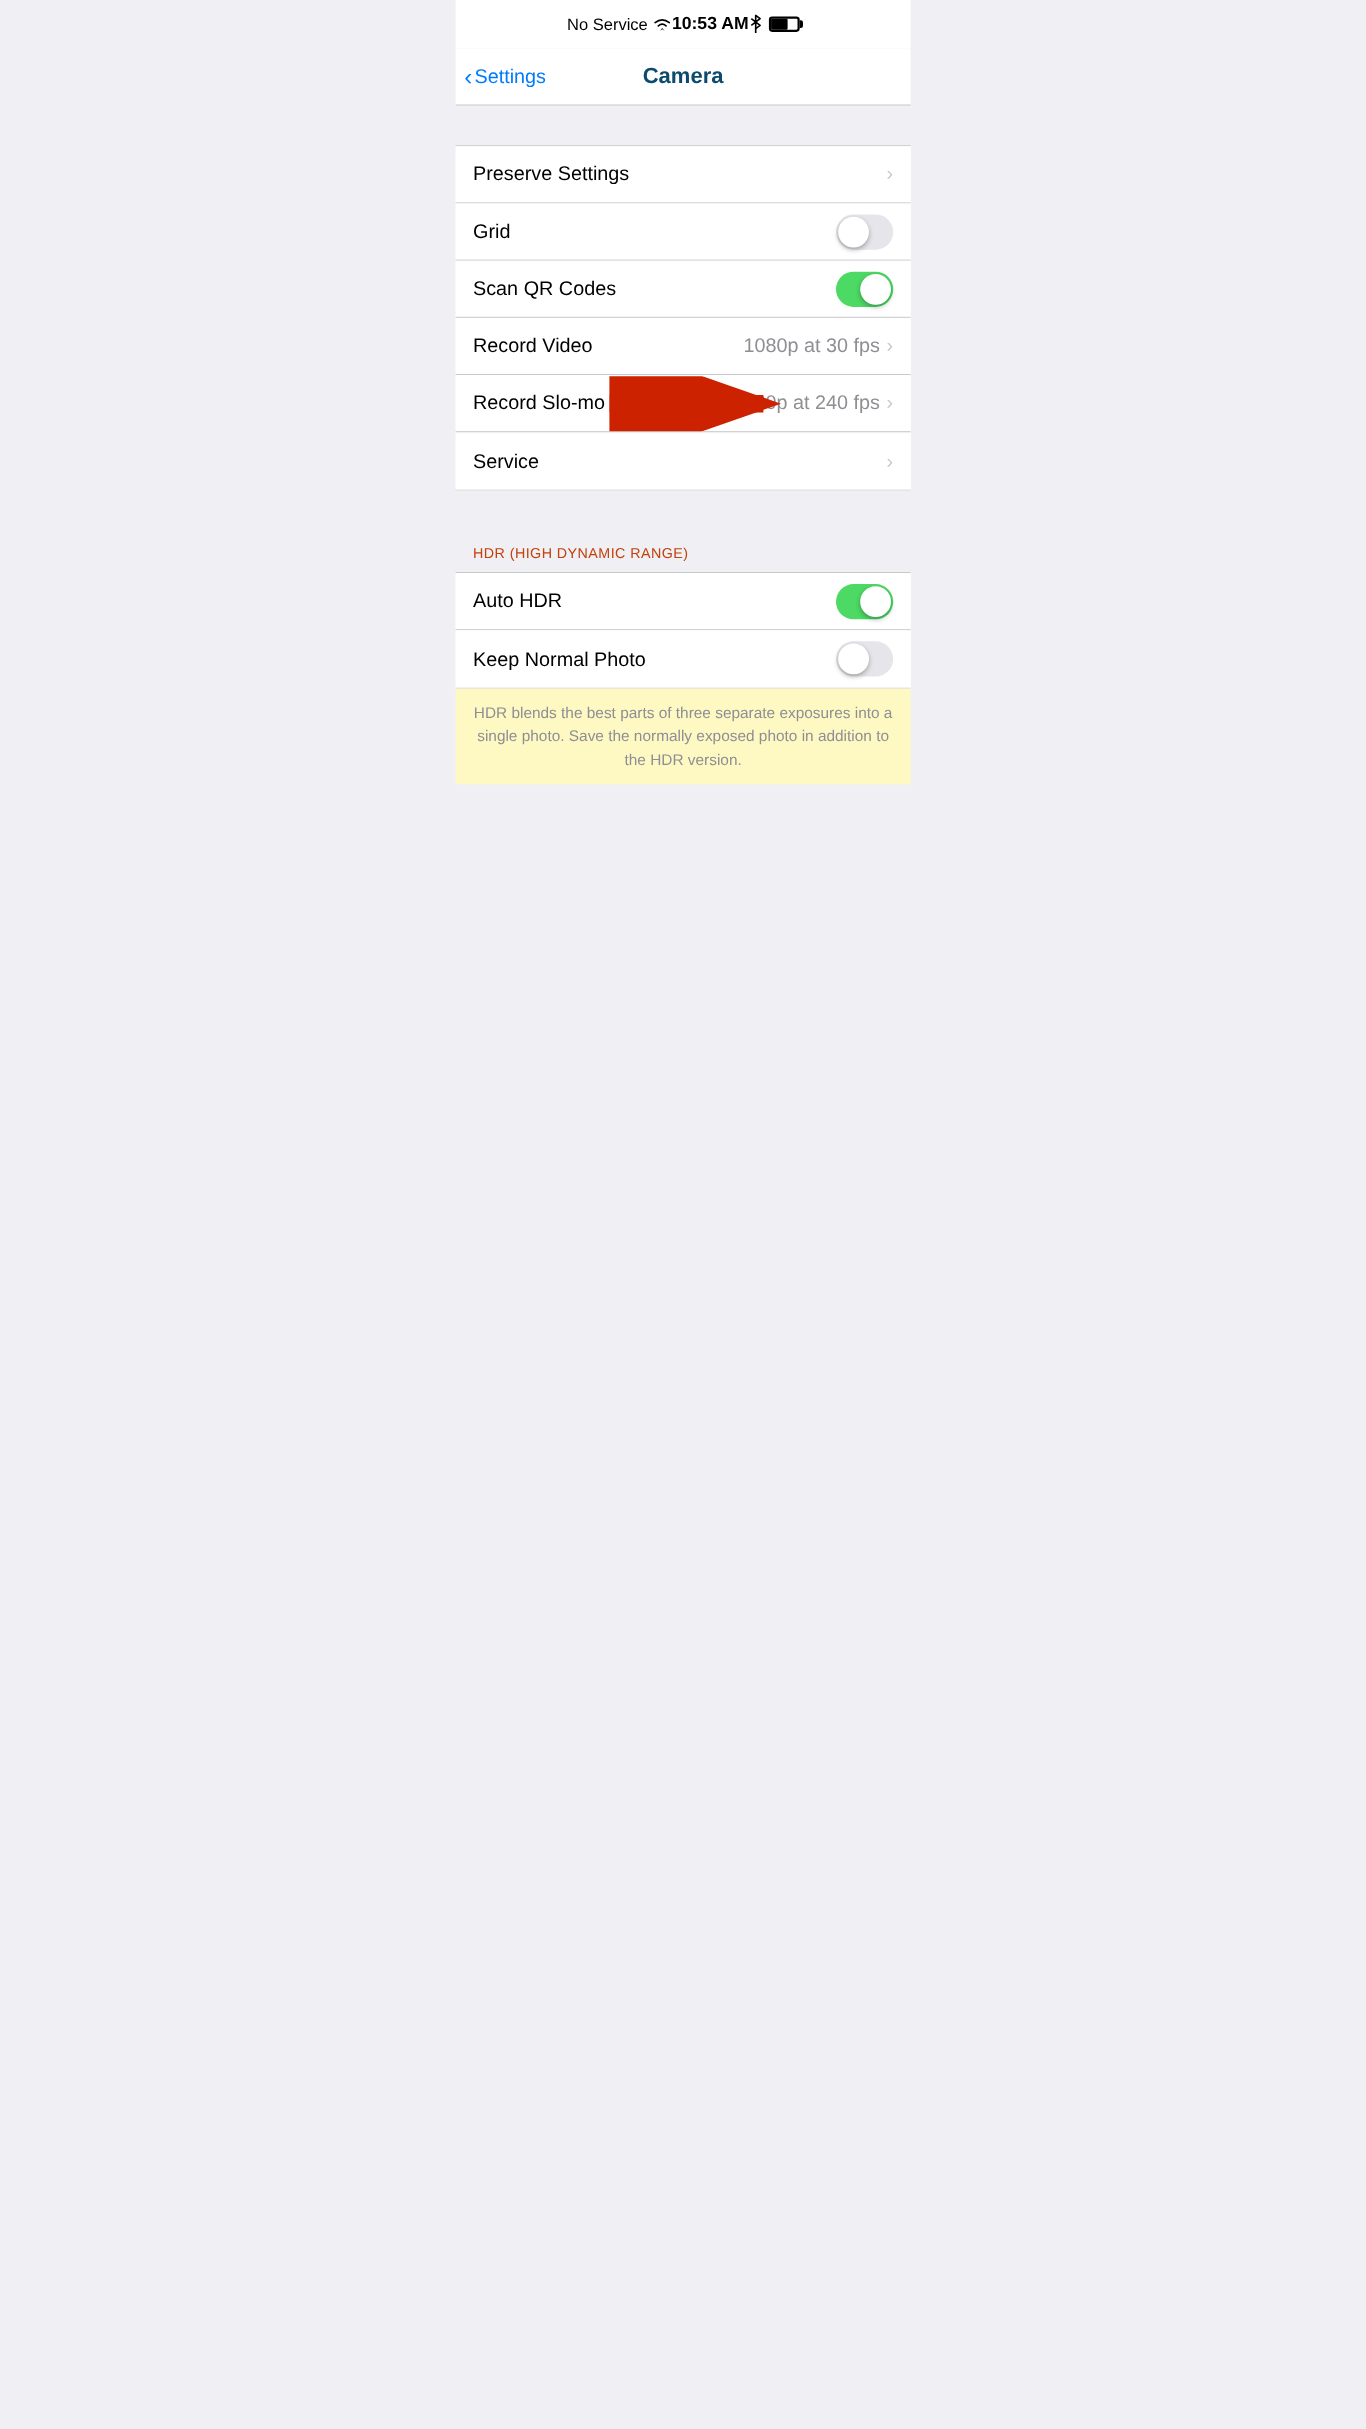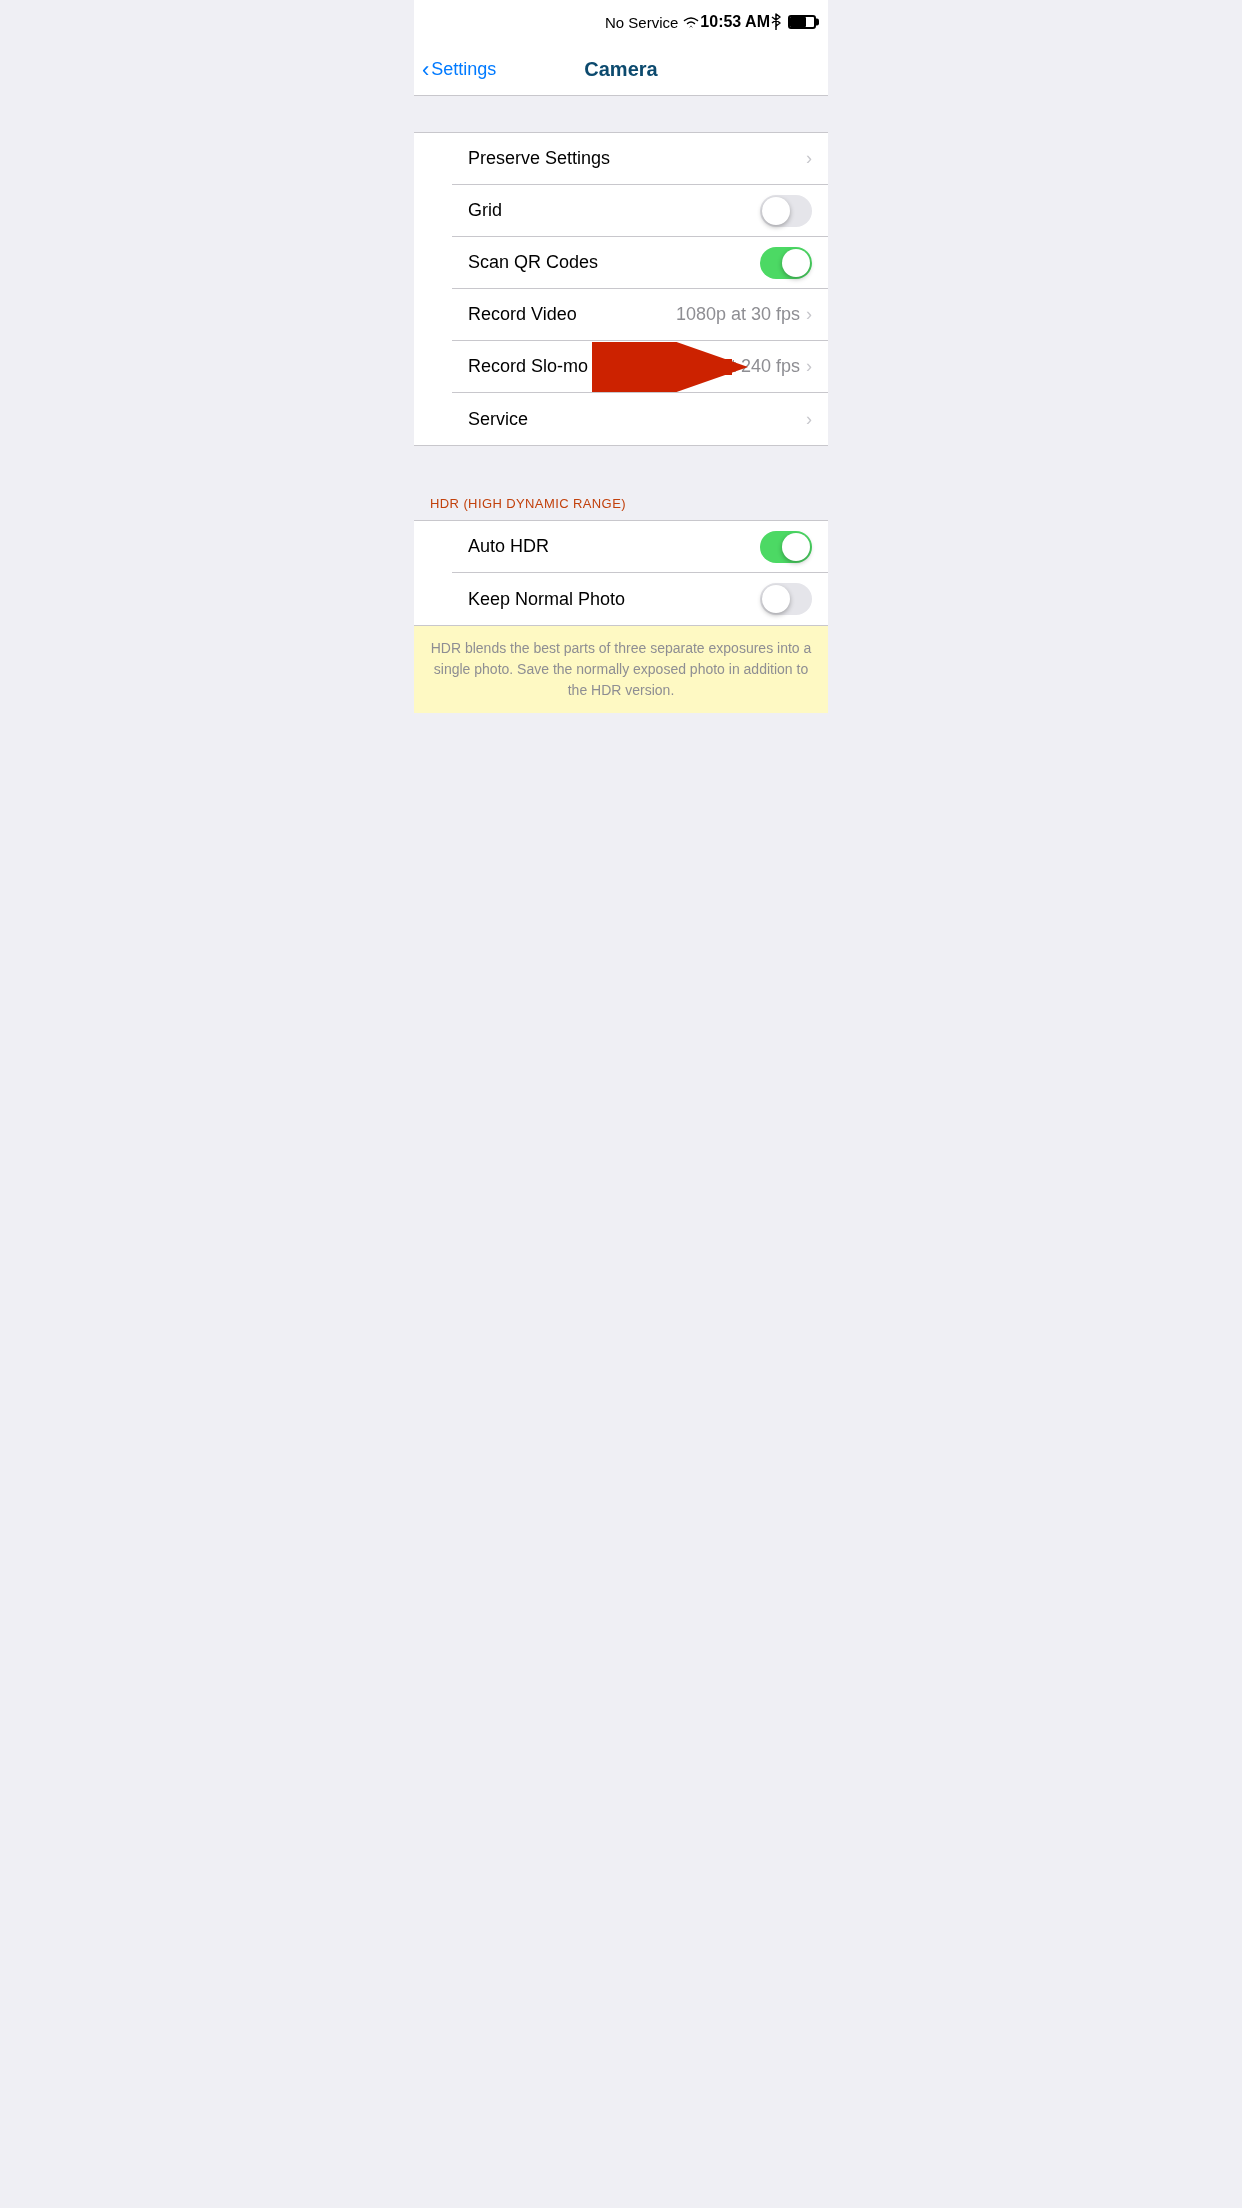--- a/index.html
+++ b/index.html
@@ -10,21 +10,21 @@
       background: #efeff4;
       width: 414px;
       min-height: 736px;
       margin: 0 auto;
       overflow-x: hidden;
     }
 
     
     .status-bar {
       display: flex;
-      justify-content: flex-end;
+      justify-content: center;
       align-items: center;
       padding: 4px 12px;
       background: #fff;
       height: 44px;
     }
 
     .status-left {
       display: flex;
       align-items: center;
       gap: 4px;
@@ -127,21 +127,20 @@
     }
 
     .settings-row {
       display: flex;
       align-items: center;
       justify-content: space-between;
       padding: 0 16px;
       min-height: 52px;
       border-bottom: 1px solid #c8c7cc;
       background: #fff;
-      margin-left: 38px;
     }
 
     .settings-row:last-child {
       border-bottom: none;
     }
 
     .row-label {
       font-size: 18px;
       color: #000;
     }

